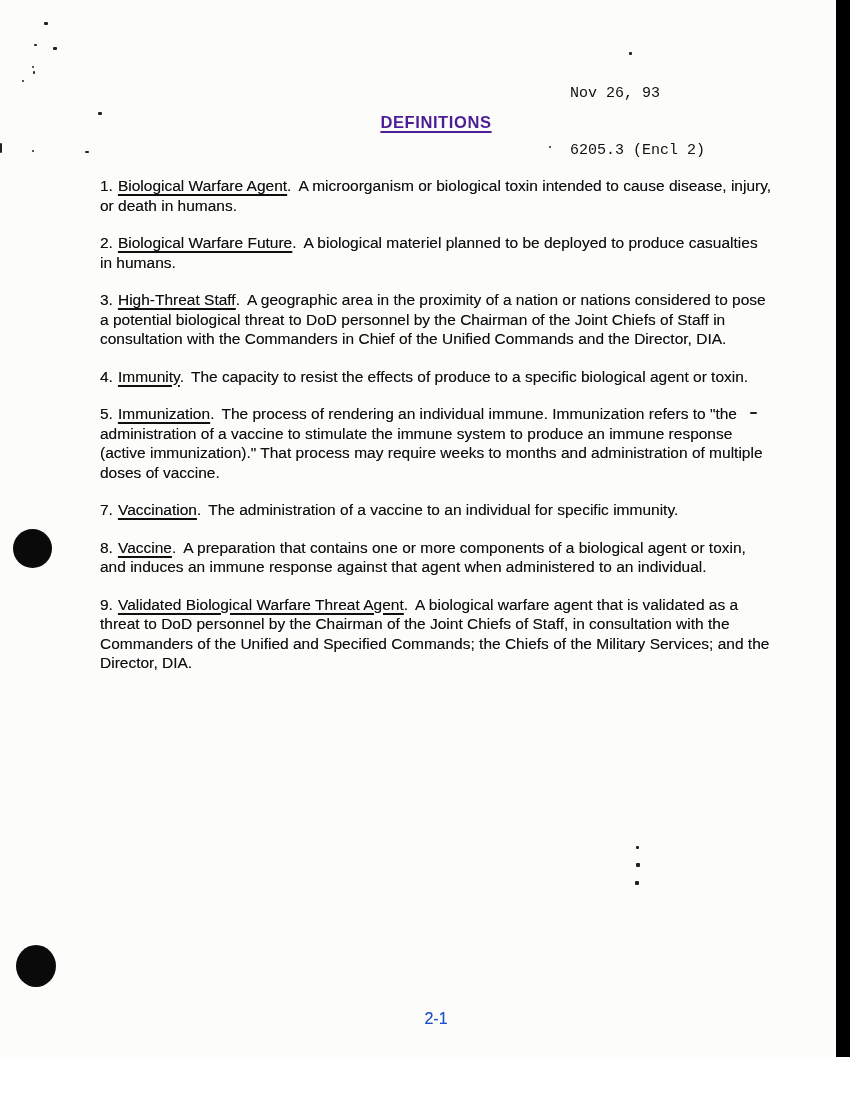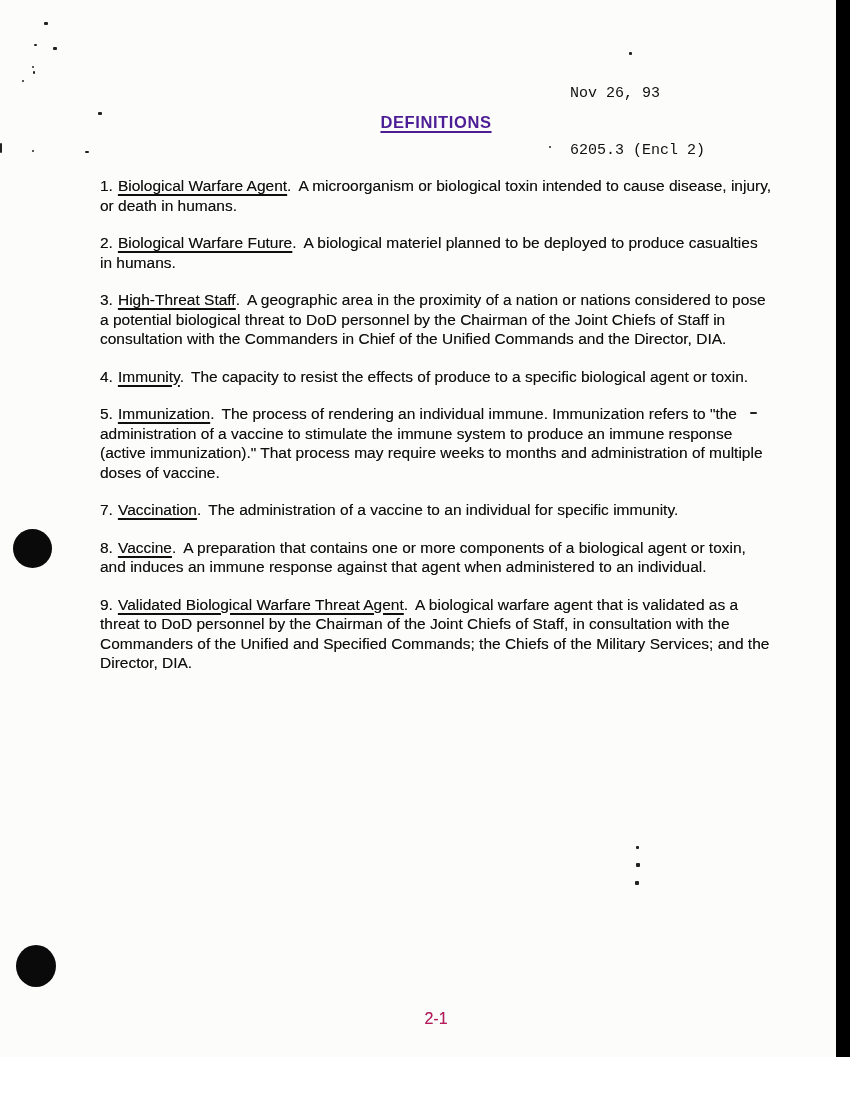--- a/index.html
+++ b/index.html
@@ -42,21 +42,21 @@
   .def{margin:0 0 18px 0;}
   .def .num{margin-right:5px;}
   .def .term{
     text-decoration:underline;
     text-decoration-thickness:1.5px;
     text-underline-offset:2.5px;
   }
   .def .sep{margin-right:7px;}
   .page-number{
     position:absolute;left:100px;top:1010px;width:672px;
-    text-align:center;font-size:16px;color:#be185d;
+    text-align:center;font-size:16px;color:#1d4ed8;
     text-shadow:0 0 .4px rgba(0,0,0,.45);
   }
 </style>
 </head>
 <body>
 
 <div class="page">
 
   <div class="edge-bar-right"></div>
   <div class="edge-bar-bottom"></div>

